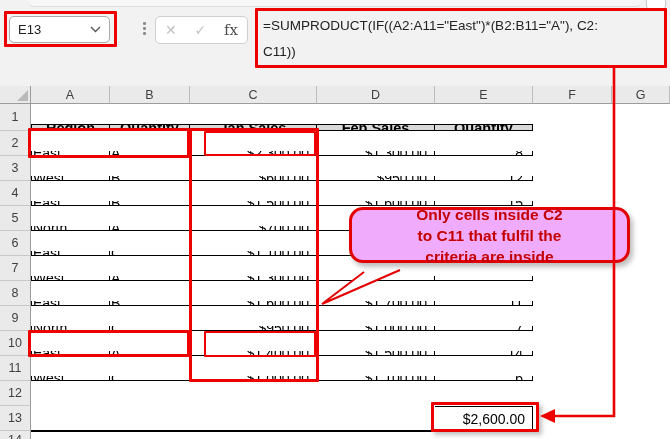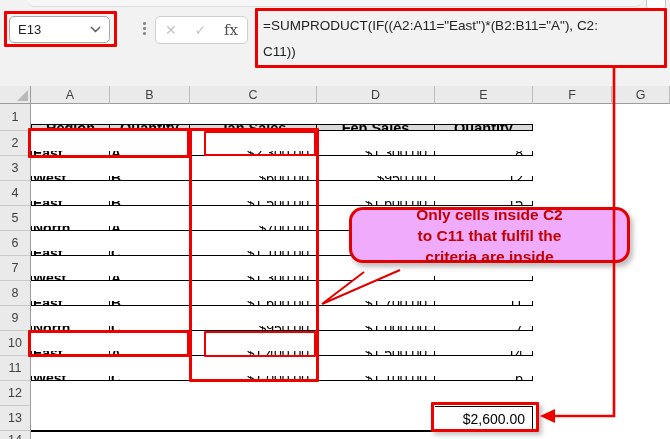--- a/index.html
+++ b/index.html
@@ -43,21 +43,21 @@
   .ch{background:var(--strip_fill);border-right:1px solid var(--strip_sep);
     border-bottom:1px solid var(--strip_border);font-size:12.5px;color:#3f3f3f;
     display:flex;align-items:center;justify-content:center;flex:none;}
   .cA{width:79px}.cB{width:80px}.cC{width:127px}.cD{width:118px}.cE{width:98px}.cF{width:79px}.cG{width:58px}
   .r1{height:27px}.rN{height:25px}.rSliver{height:8px}
   .cell{flex:none;display:flex;align-items:center;background:#fff;overflow:hidden;}
   .tc{border-right:1px solid var(--table_border);border-bottom:1px solid var(--table_border);margin-top:20px;}
   .tt{border-top:1px solid var(--table_border);}
   .tl{border-left:1px solid var(--table_border);}
   .hd{background:var(--header_fill);font-weight:bold;justify-content:center;font-size:14.5px;}
-  .txt{padding-left:1px;font-weight:bold;}
+  .txt{padding-left:1px;}
   .num{justify-content:flex-end;padding-right:7px;}
   .qty{justify-content:flex-end;padding-right:9px;}
   .blank{background:#fff;}
   .mergedAD{width:404px;background:var(--header_fill);font-weight:bold;font-size:10px;
     justify-content:center;border:1px solid var(--table_border);margin-top:24px;}
   .totalE{border-top:1px solid var(--table_border);border-right:1px solid var(--table_border);
     border-bottom:1px solid var(--table_border);}
   .rh14{border-bottom:none;align-items:flex-start;}
   .rh14 span{display:block;margin-top:2px;}
 

